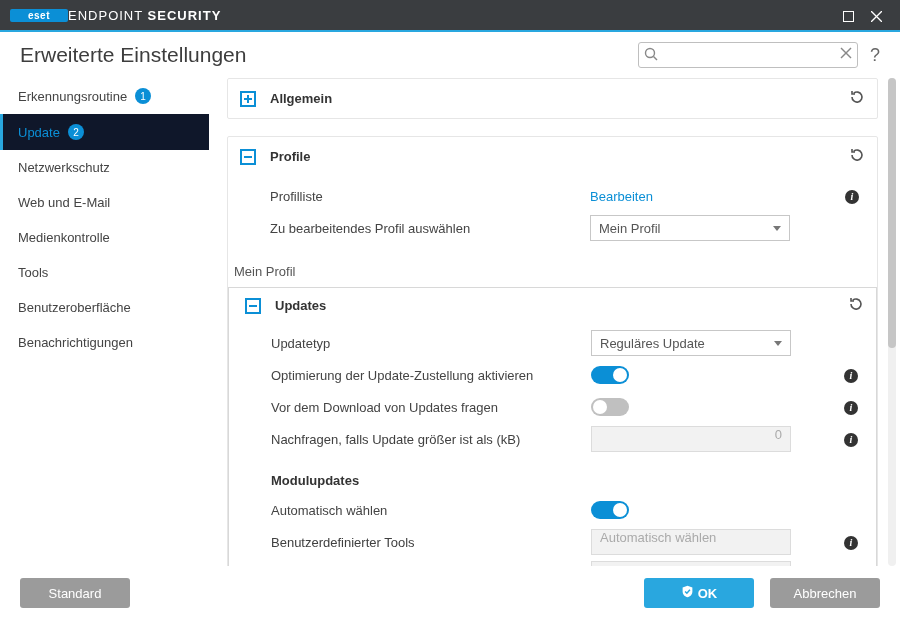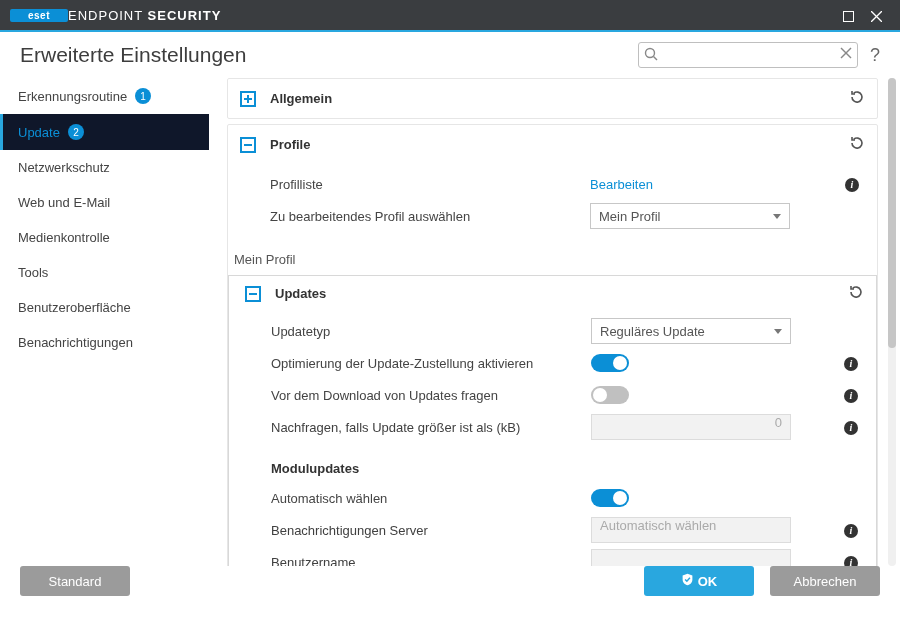--- a/index.html
+++ b/index.html
@@ -35,21 +35,21 @@
   .sidebar .navitem.active { background: #0f172a; color: #0b8fd6; }
   .sidebar .navitem.active::before { content:""; position:absolute; left:0; top:0; bottom:0; width:3px; background:#29a7df; }
   .sidebar .badge { display: inline-flex; align-items:center; justify-content:center; min-width: 16px; height: 16px; background: #0b8fd6; color: #fff; border-radius: 8px; font-size: 10px; margin-left: 8px; padding: 0 4px; }
   
   
   .main { flex: 1; position: relative; overflow: hidden; padding-right: 16px; }
   .maininner { position: absolute; inset: 0 16px 0 0; overflow-y: auto; padding: 0 6px 20px 12px; }
   .scrollbar-fake { position:absolute; right:4px; top:0; bottom:0; width:8px; background:#f0f0f0; border-radius:4px;}
   .scrollbar-thumb { position:absolute; right:4px; top:0; width:8px; height:270px; background:#c6c6c6; border-radius:4px;}
   
-  .panel { background: #fff; border: 1px solid #e6e6e6; border-radius: 2px; margin-bottom: 5px; }
+  .panel { background: #fff; border: 1px solid #e6e6e6; border-radius: 2px; margin-bottom: 17px; }
   .panelhead { display: flex; align-items: center; padding: 10px 12px; cursor: pointer; }
   .panelhead .pct-icon { width: 16px; height: 16px; margin-right: 14px; display:inline-flex; align-items:center; justify-content:center; }
   .panelhead .title { font-weight: 600; color: #333; flex: 1; }
   .panelhead .reset { color: #555; cursor: pointer; }
   .plusbox, .minusbox { width:16px; height:16px; border:2px solid #0b8fd6; position:relative; }
   .plusbox::before, .plusbox::after, .minusbox::before { content:""; position:absolute; background:#0b8fd6; }
   .plusbox::before, .minusbox::before { left:2px; right:2px; top:5px; height:2px; }
   .plusbox::after { top:2px; bottom:2px; left:5px; width:2px; }
   
   .panelbody { padding: 4px 12px 12px 12px; }
@@ -77,21 +77,21 @@
   .toggle.off::after { left:2px; }
   
   .subsectitle { font-weight:600; color:#333; padding: 18px 0 6px 30px; }
   .profilename { color:#555; padding: 8px 0 4px 6px; }
   
   .subpanel { border:1px solid #d8d8d8; margin-top:4px; }
   .subpanel .panelhead { padding: 8px 12px; }
   .subpanel .panelhead .pct-icon { margin-left: 4px; }
   
   
-  .footer { height: 54px; border-top: 0; display:flex; padding: 0 20px; background:#fff; }
+  .footer { height: 54px; border-top: 0; display:flex; align-items:center; padding: 0 20px; background:#fff; }
   .btn { height: 30px; min-width: 110px; border-radius: 3px; border: none; font-size: 13px; cursor: pointer; display:inline-flex; align-items:center; justify-content:center; }
   .btn-grey { background: #9b9b9b; color: #fff; }
   .btn-grey2 { background: #9b9b9b; color: #fff; }
   .btn-blue { background: #29a7df; color: #fff; font-weight: 600; }
   .btn-blue .shield { margin-right:4px; }
   .footer .spacer { flex:1; }
   .footer .btn + .btn { margin-left: 16px; }
   
   svg.reset-icon { width:16px; height:16px; }
 </style>
@@ -272,21 +272,21 @@
             <div class="subsectitle">Modulupdates</div>
 
             <div class="row">
               <div class="label">Automatisch wählen</div>
               <div class="ctrl">
                   <div class="toggle on"></div>
                 </div>
               <div class="info"></div>
             </div>
             <div class="row">
-              <div class="label disabled">Benachrichtigungen Server</div>
+              <div class="label disabled">Benutzerdefinierter Tools</div>
               <div class="ctrl">
                   <div class="txtinput"><span>Automatisch wählen</span></div>
                 </div>
               <div class="info"><span class="info-i">i</span></div>
             </div>
             <div class="row">
               <div class="label disabled">Benutzername</div>
               <div class="ctrl">
                   <div class="txtinput"></div>
                 </div>

